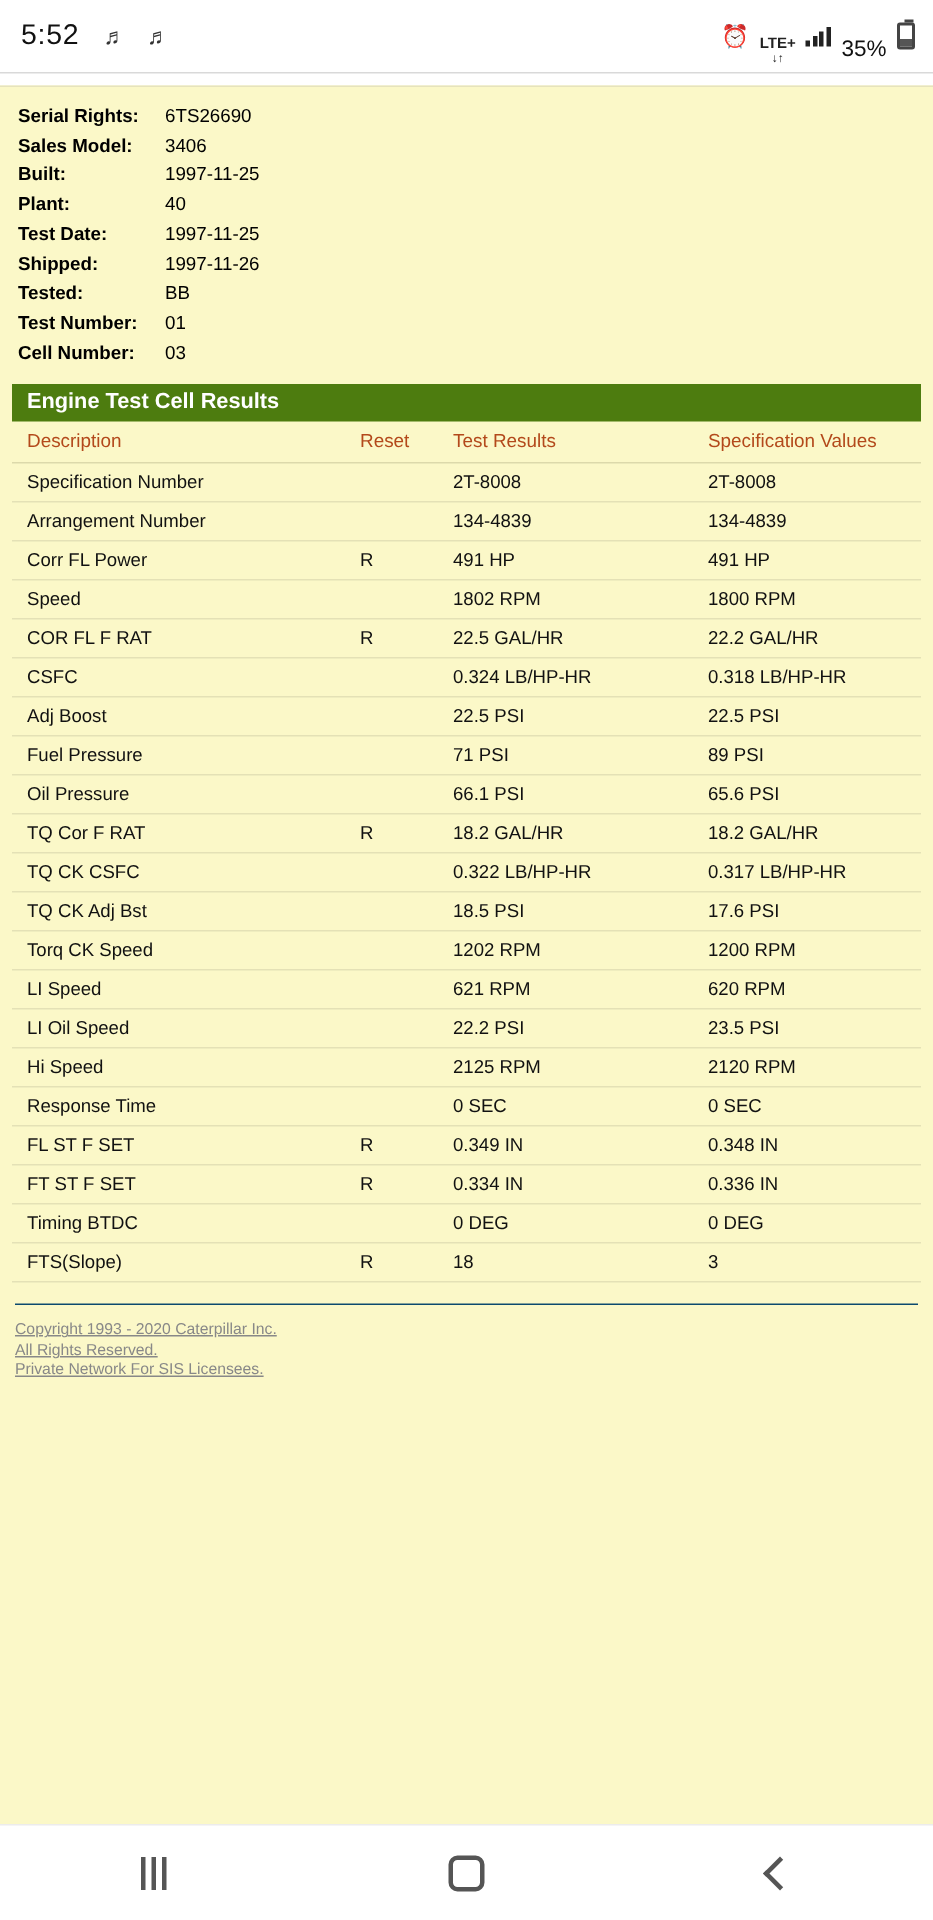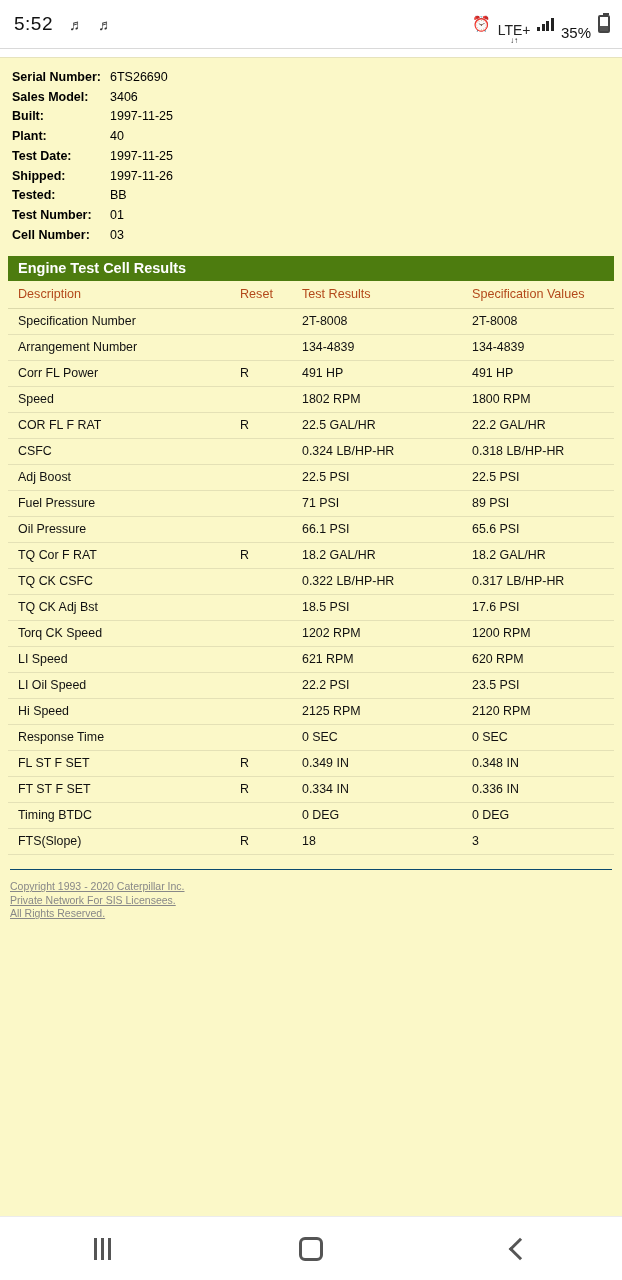--- a/index.html
+++ b/index.html
@@ -45,21 +45,21 @@
     align-items: center;
     gap: 7px;
   }
   .sb-alarm { font-size: 15px; color: #222; }
   .lte-block {
     display: flex;
     flex-direction: column;
     align-items: center;
     line-height: 1;
   }
-  .lte-text { font-size: 14px; color: #222; font-weight: normal; margin-top: 20px; }
+  .lte-text { font-size: 10px; color: #222; font-weight: bold; margin-top: 20px; }
   .lte-sub { font-size: 8px; color: #222; }
   .sig-bars { display: flex; align-items: flex-end; height: 14px; gap: 1.5px; }
   .sig-bars i { display: block; width: 3px; background: #222; }
   .sig-bars i:nth-child(1) { height: 4px; }
   .sig-bars i:nth-child(2) { height: 7px; }
   .sig-bars i:nth-child(3) { height: 10px; }
   .sig-bars i:nth-child(4) { height: 13px; }
   .batt-pct { font-size: 15px; color: #111; margin-top: 17px; }
   .batt {
     width: 12px; height: 18px;
@@ -217,21 +217,21 @@
     <span class="batt-pct">35%</span>
     <span class="batt"></span>
   </div>
 </div>
 
 <div class="page">
   <div class="doc">
 
     <div class="fields">
       <div class="field-row">
-        <span class="field-label">Serial Number:</span>
+        <span class="field-label">Serial Rights:</span>
         <span class="field-value">6TS26690</span>
       </div>
       <div class="field-row">
         <span class="field-label">Sales Model:</span>
         <span class="field-value">3406</span>
       </div>
       <div class="field-row">
         <span class="field-label">Built:</span>
         <span class="field-value">1997-11-25</span>
       </div>
@@ -397,22 +397,22 @@
             <td class="col-desc">FTS(Slope)</td>
             <td class="col-reset">R</td>
             <td class="col-test">18</td>
             <td class="col-spec">3</td>
           </tr>
         </tbody>
     </table>
 
     <div class="footer">
       <a href="#">Copyright 1993 - 2020 Caterpillar Inc.</a>
+      <a href="#">All Rights Reserved.</a>
       <a href="#">Private Network For SIS Licensees.</a>
-      <a href="#">All Rights Reserved.</a>
     </div>
 
   </div>
 </div>
 
 <div class="navbar">
   <div class="nav-recents">
       <i></i>
       <i></i>
       <i></i>

